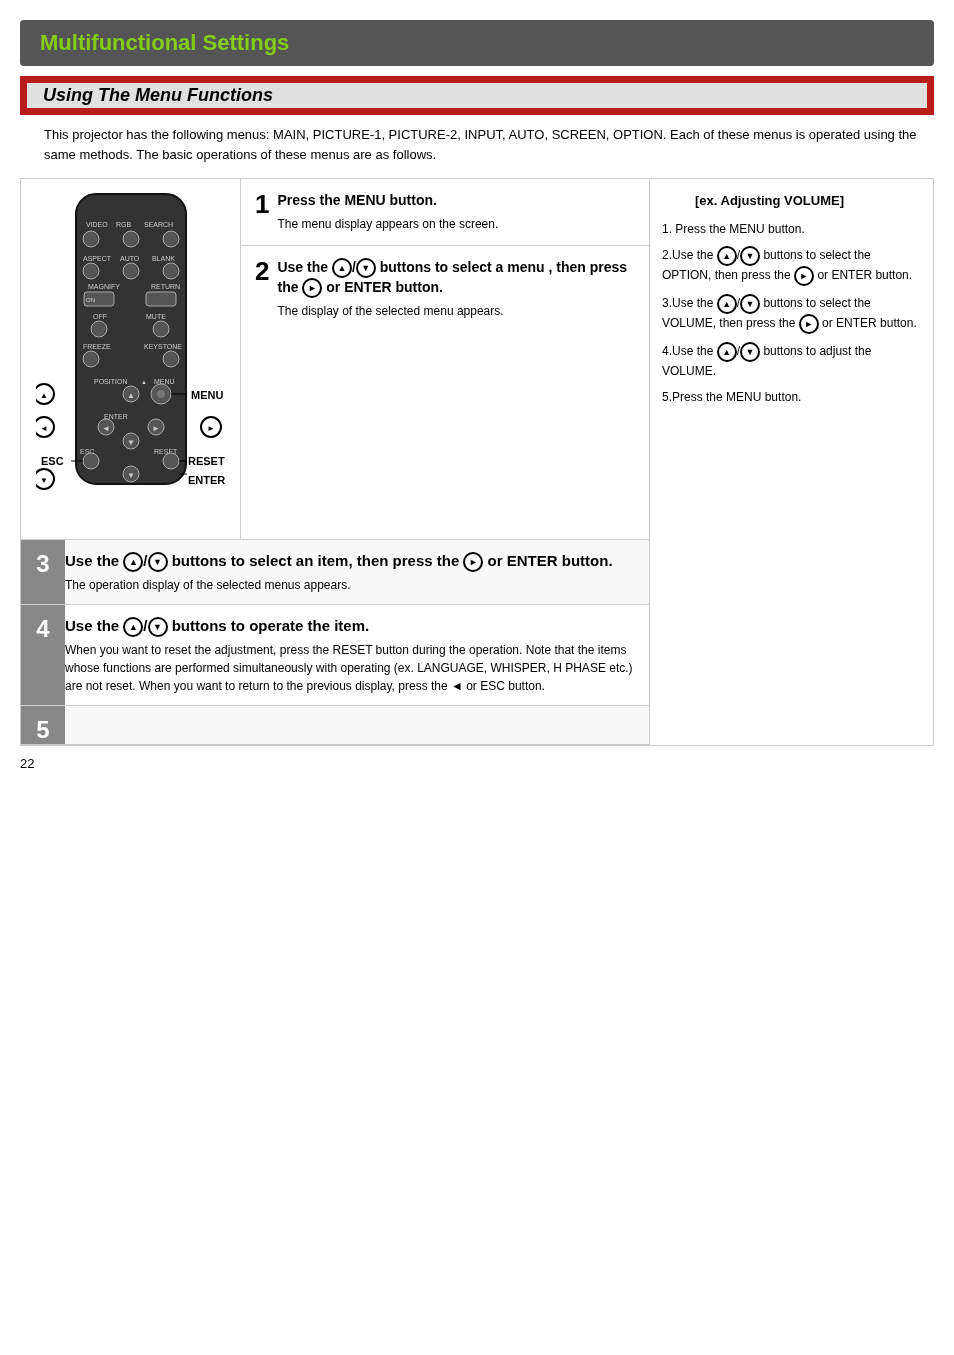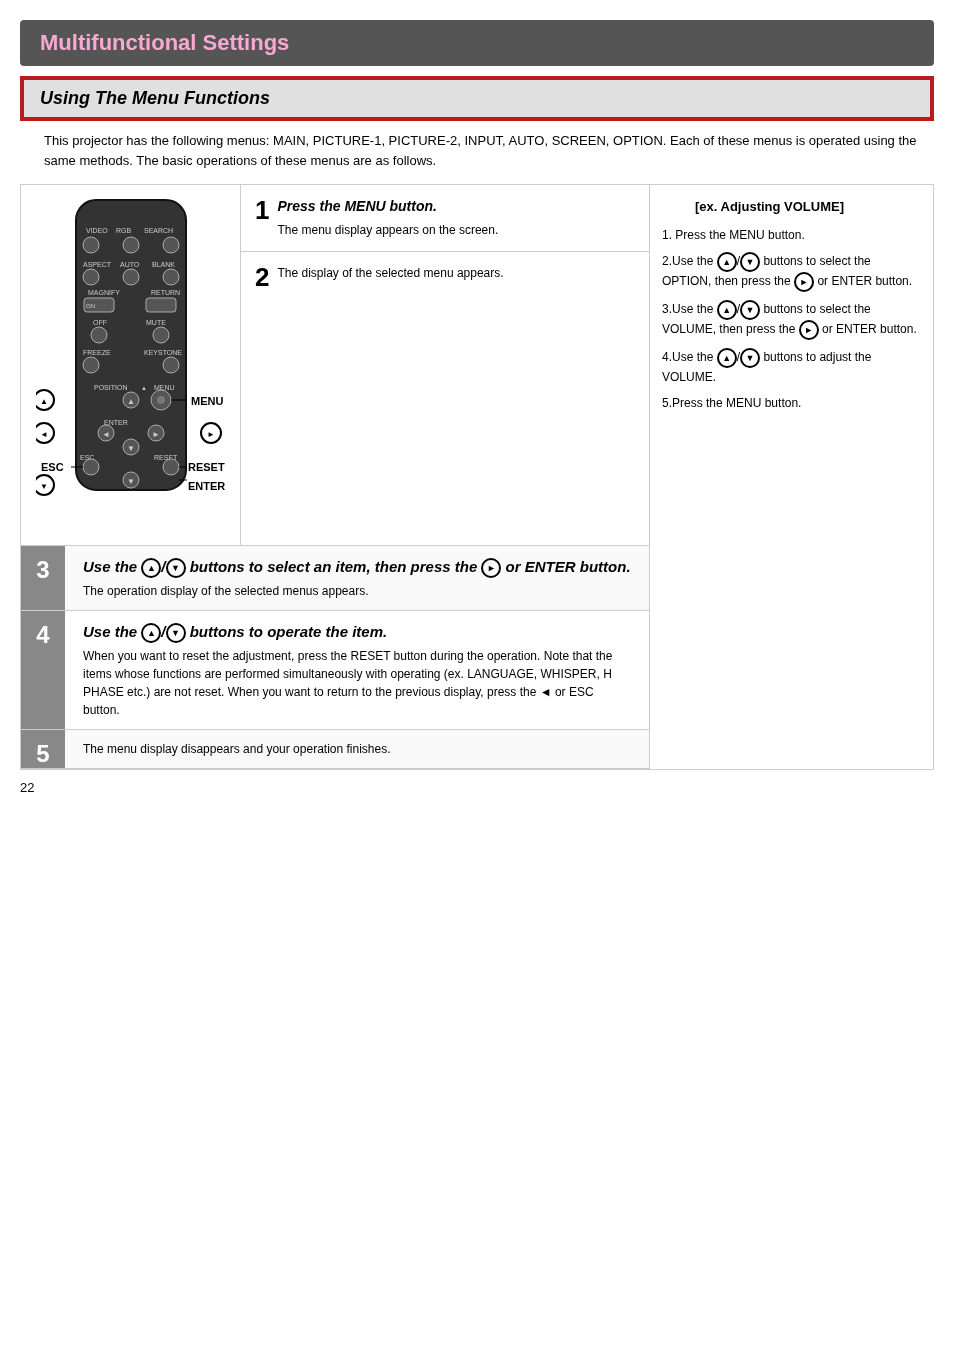--- a/index.html
+++ b/index.html
@@ -8,36 +8,36 @@
       font-family: Arial, Helvetica, sans-serif;
       font-size: 13px;
       color: #000;
       width: 954px;
       min-height: 1355px;
       padding: 20px;
     }
 
     .page-header {
       background: #555;
-      color: #f9a8d4;
+      color: #84cc16;
       font-size: 22px;
       font-weight: bold;
       padding: 10px 20px;
       margin-bottom: 10px;
       border-radius: 4px;
     }
 
     .section-title {
       background: #e0e0e0;
       font-style: italic;
       font-weight: bold;
       font-size: 18px;
-      padding: 8px 16px;
+      padding: 2px 16px;
       margin-bottom: 10px;
-      border: 4px solid #b91c1c;
+      border: 7px solid #b91c1c;
     }
 
     .intro-text {
       font-size: 13px;
       line-height: 1.5;
       margin-bottom: 14px;
       margin-left: 24px;
     }
 
     .main-content {
@@ -77,21 +77,20 @@
       flex: 1;
       display: flex;
       flex-direction: column;
     }
 
     .step-heading {
       font-weight: bold;
       font-size: 14px;
       line-height: 1.4;
       margin-bottom: 4px;
-      font-style: italic;
     }
 
     .step-desc {
       font-size: 12px;
       line-height: 1.5;
       clear: both;
     }
 
     .step-full-row {
       display: flex;
@@ -107,21 +106,21 @@
       width: 44px;
       min-width: 44px;
       display: flex;
       align-items: flex-start;
       justify-content: center;
       padding-top: 10px;
     }
 
     .step-content {
       flex: 1;
-      padding: 10px 18px;
+      padding: 10px 0;
     }
 
     .step-content .step-heading {
       font-size: 15px;
     }
 
     .circle-btn {
       display: inline-block;
       border: 2px solid #000;
       border-radius: 50%;
@@ -286,20 +285,21 @@
             <div>
               <div class="step-heading">Press the MENU button.</div>
               <div class="step-desc">The menu display appears on the screen.</div>
             </div>
           </div>
         </div>
         <div class="step-block-2">
           <div style="display:flex; align-items:flex-start; gap:8px;">
             <span style="font-size:26px; font-weight:bold; line-height:1;">2</span>
             <div>
+              <div class="step-heading">Use the <span class="circle-btn"><span class="triangle-up"></span></span>/<span class="circle-btn"><span class="triangle-down"></span></span> buttons to select a menu , then press the <span class="circle-btn"><span class="triangle-right"></span></span> or ENTER button.</div>
               <div class="step-desc">The display of the selected menu appears.</div>
             </div>
           </div>
         </div>
       </div>
     </div>
 
     <div class="step-full-row">
       <div class="step-num-box">3</div>
       <div class="step-content">
@@ -312,21 +312,20 @@
       <div class="step-num-box">4</div>
       <div class="step-content">
         <div class="step-heading">Use the <span class="circle-btn"><span class="triangle-up"></span></span>/<span class="circle-btn"><span class="triangle-down"></span></span> buttons to operate the item.</div>
         <div class="step-desc">When you want to reset the adjustment, press the RESET button during the operation. Note that the items whose functions are performed simultaneously with operating (ex. LANGUAGE, WHISPER, H PHASE etc.) are not reset. When you want to return to the previous display, press the ◄ or ESC button.</div>
       </div>
     </div>
 
     <div class="step-full-row">
       <div class="step-num-box">5</div>
       <div class="step-content">
-        <div class="step-desc">The menu display disappears and your operation finishes.</div>
       </div>
     </div>
 
   </div>
 
   <div class="right-panel">
     <div class="right-panel-title">[ex. Adjusting VOLUME]</div>
     <div class="right-panel-item">1. Press the MENU button.</div>
     <div class="right-panel-item">
       2.Use the <span class="circle-btn"><span class="triangle-up"></span></span>/<span class="circle-btn"><span class="triangle-down"></span></span> buttons to select the OPTION, then press the <span class="circle-btn"><span class="triangle-right"></span></span> or ENTER button.

